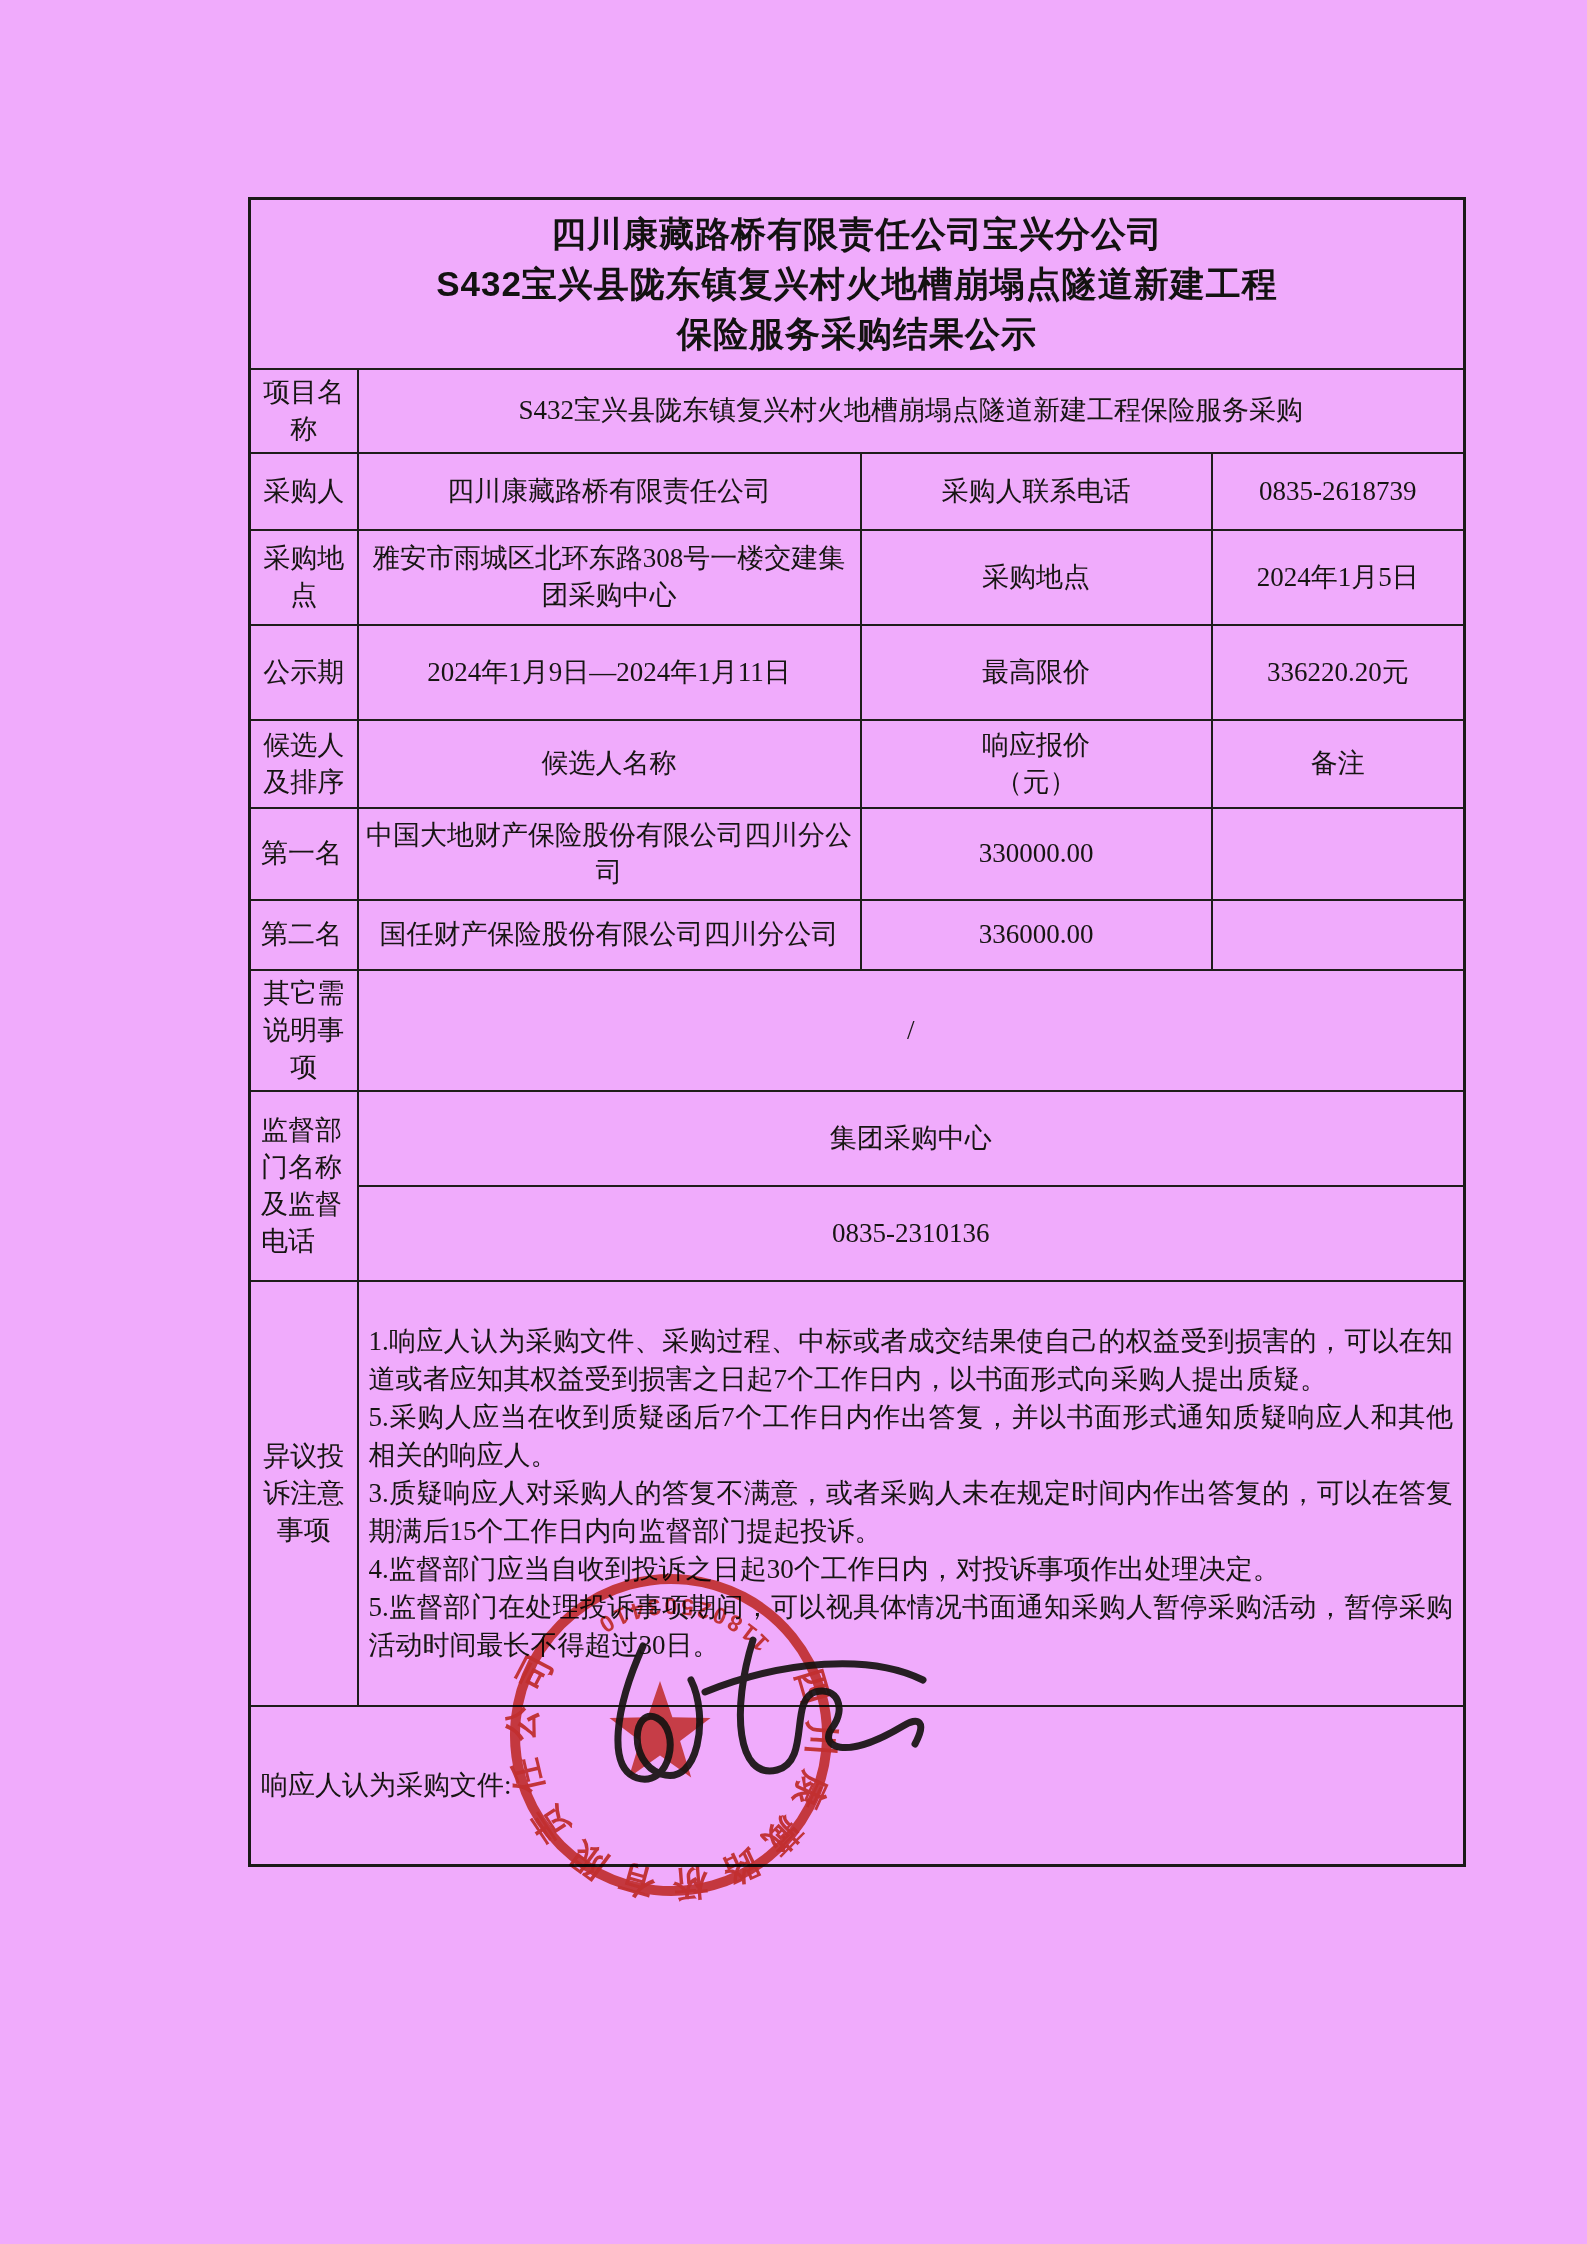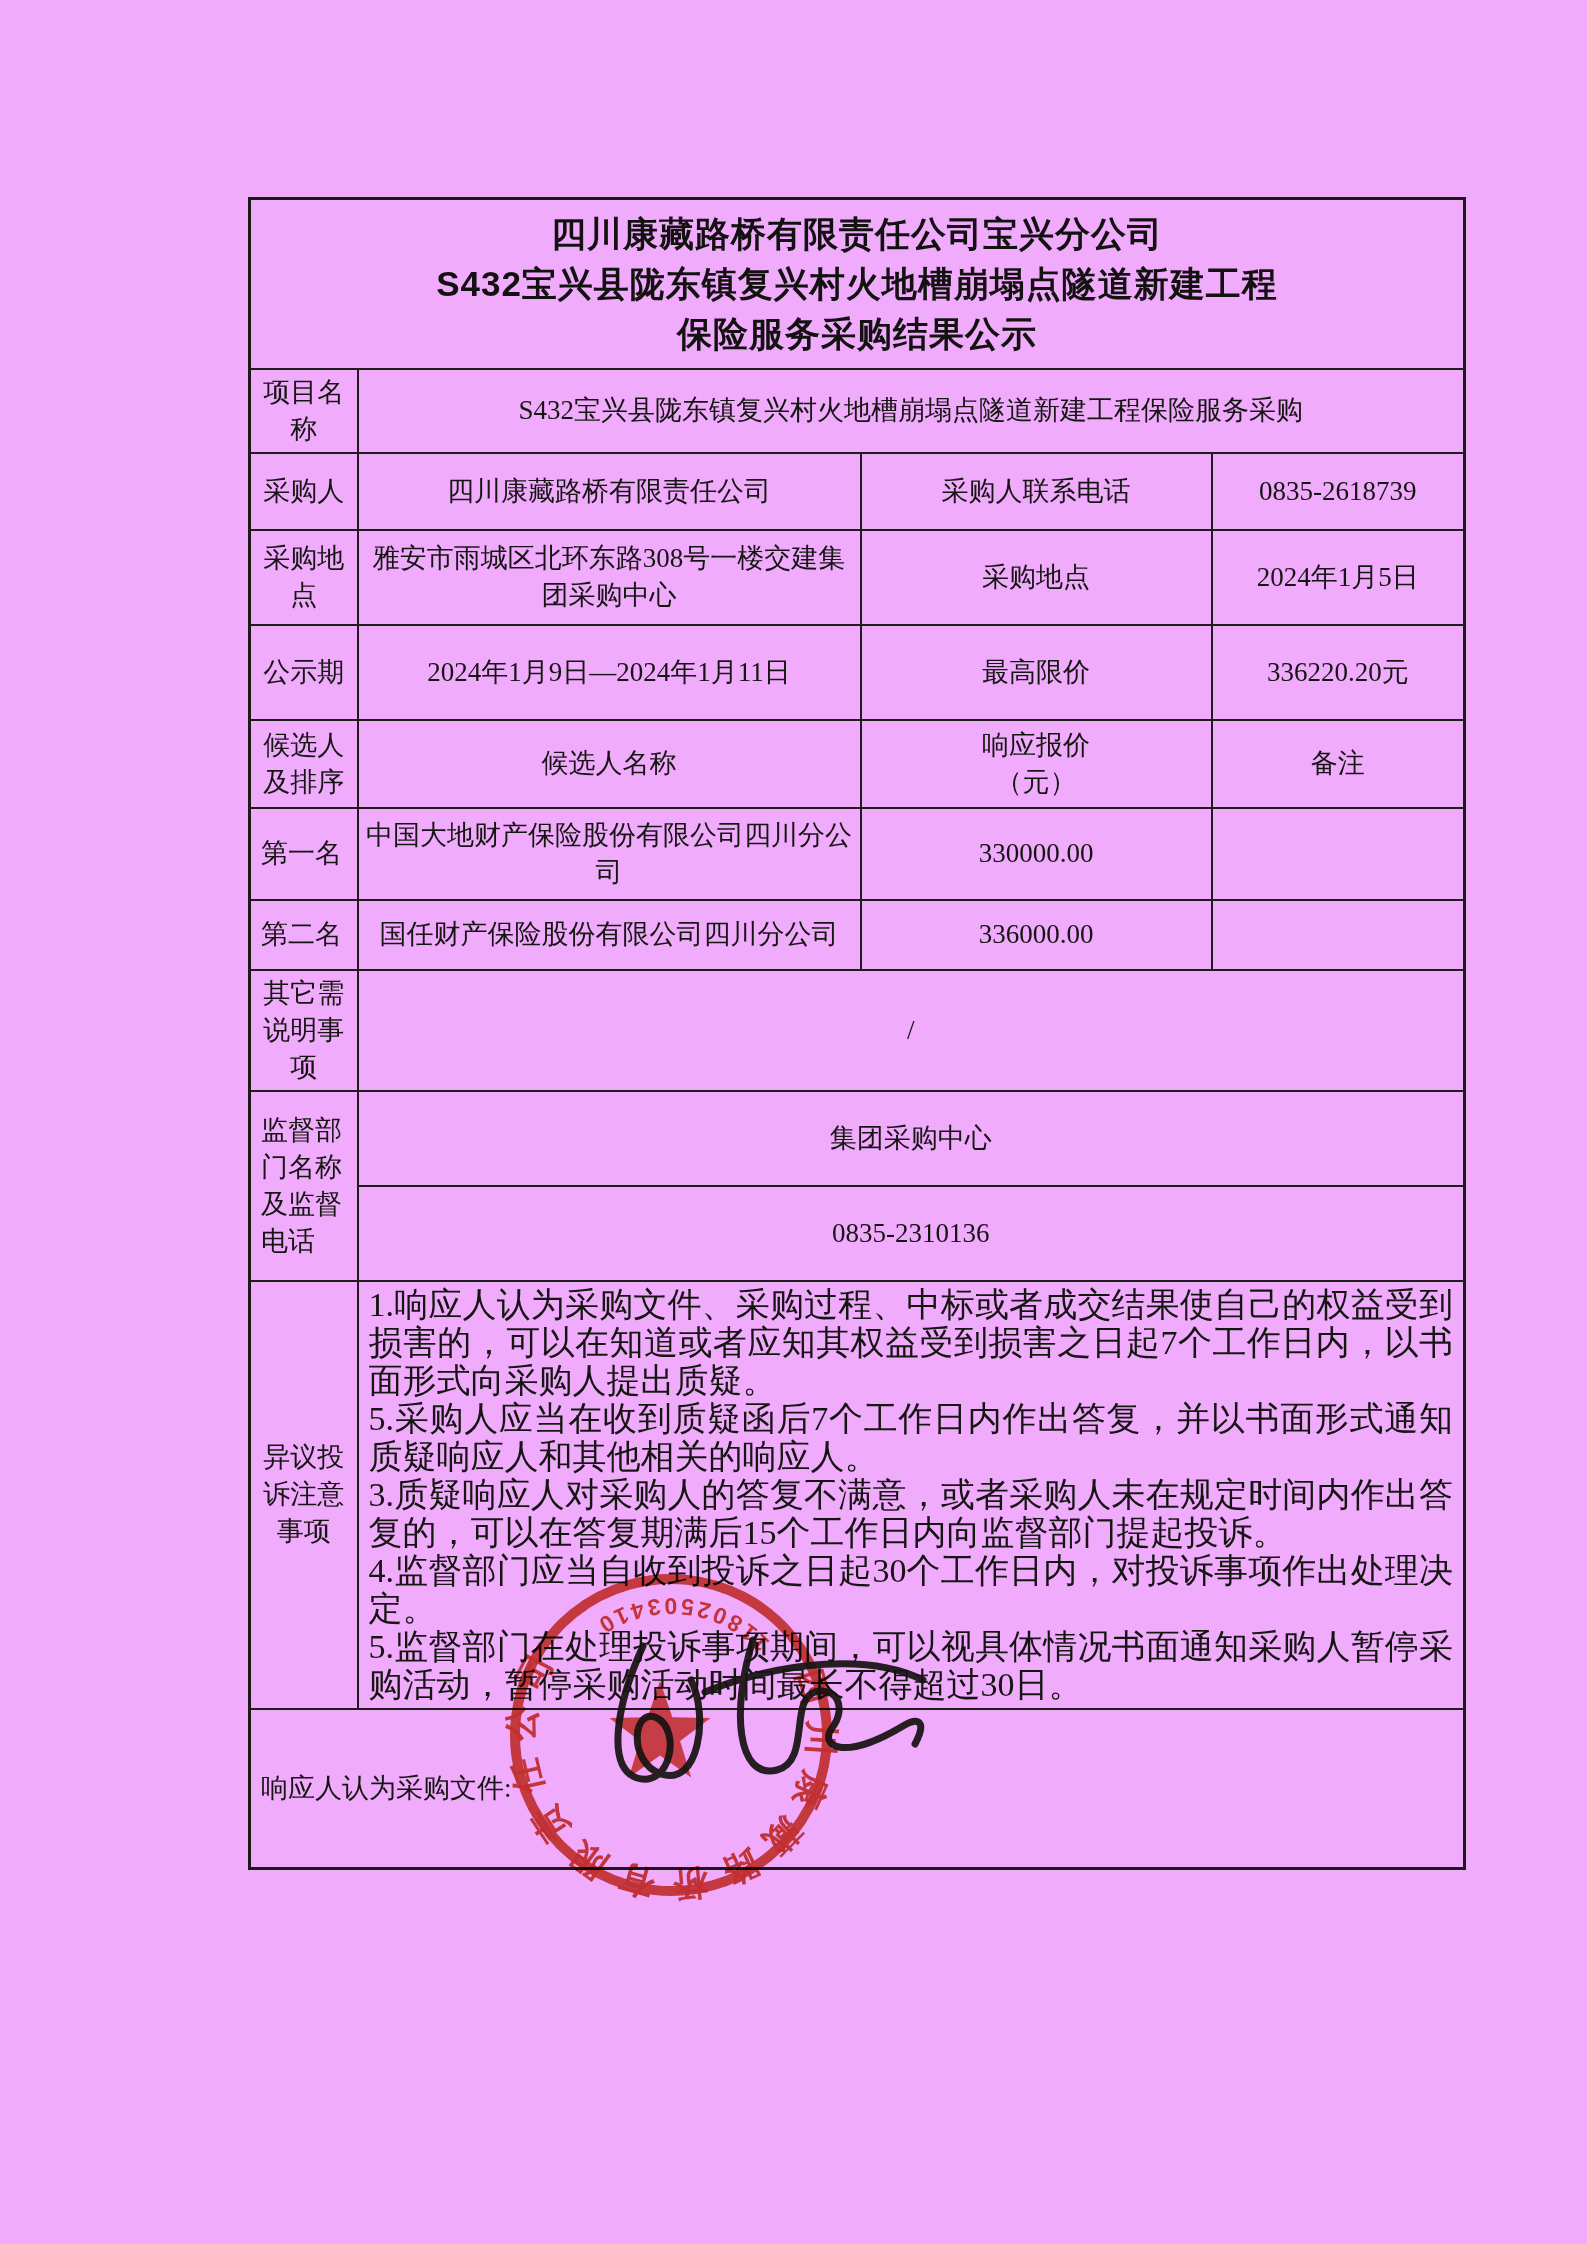--- a/index.html
+++ b/index.html
@@ -24,21 +24,21 @@
   td.ctr{text-align:center;}
   td.vleft{text-align:center;padding-left:16px;}
   
   td.title-cell{padding:24px 10px 14px 10px;}
   .title-line{
     text-align:center;font-family:"Liberation Sans","DejaVu Sans",sans-serif;
     font-weight:700;font-size:35px;line-height:50px;letter-spacing:1px;color:#131211;
   }
   
   td.objection-cell{padding:12px 18px;}
-  .objection-item{font-size:34px;line-height:38px;text-align:left;text-align:justify;}
+  .objection-item{font-size:27px;line-height:38px;text-align:left;text-align:justify;}
   
   td.sign-cell{padding:6px 8px;font-size:28px;}
   
   #seal-svg{position:absolute;left:480px;top:1545px;mix-blend-mode:multiply;opacity:0.93;}
   #sign-svg{position:absolute;left:585px;top:1618px;}
 </style>
 </head>
 <body>
 
 <div id="page">

